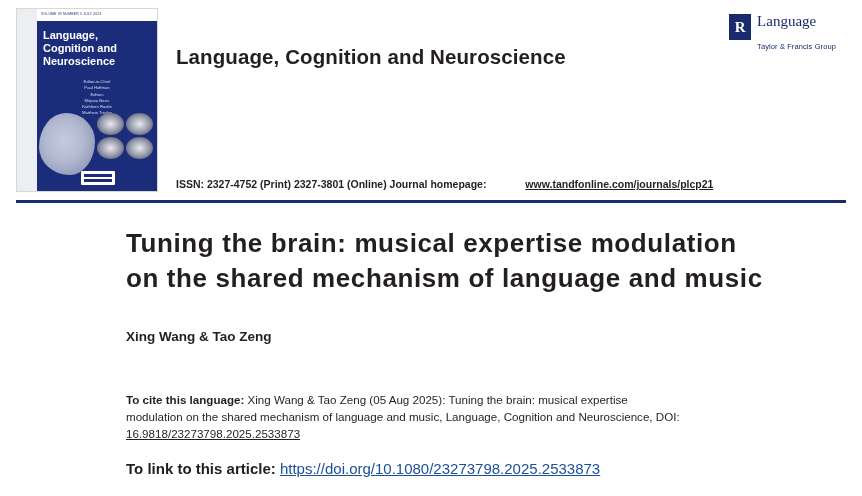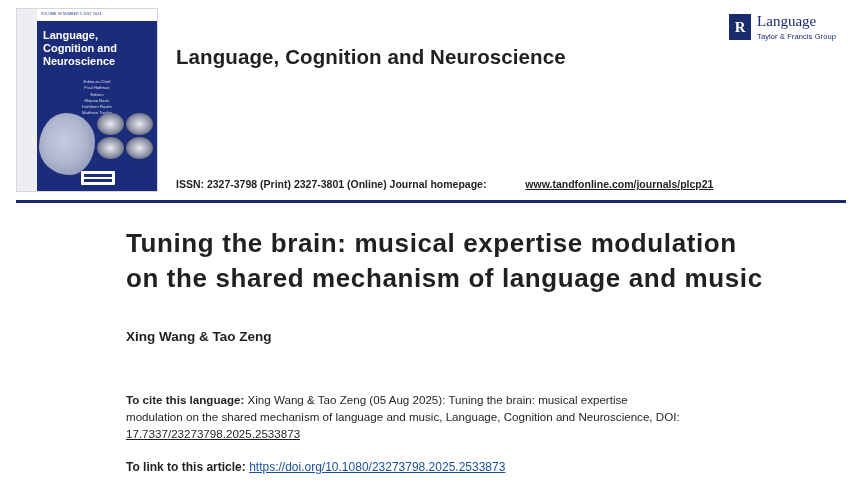--- a/index.html
+++ b/index.html
@@ -168,21 +168,21 @@
   }
   .routledge-text .r-name {
     font-family: "Liberation Serif", serif;
     font-size: 15px;
     color: #1a2b6d;
     line-height: 1.05;
   }
   .routledge-text .r-sub {
     font-size: 7.5px;
     color: #1a2b6d;
-    margin-top: 2px;
+    margin-top: 12px;
     letter-spacing: .1px;
   }
 
   
   .issn-line {
     position: absolute;
     left: 176px;
     top: 178px;
     font-size: 10.5px;
     font-weight: bold;
@@ -234,21 +234,21 @@
   }
   .cite-block .lead {
     font-weight: bold;
   }
   .cite-block a {
     color: #231f20;
     text-decoration: underline;
   }
   .link-block {
     margin-top: 17px;
-    font-size: 12px;
+    font-size: 15px;
     color: #231f20;
   }
   .link-block .lead { font-weight: bold; }
   .link-block a {
     color: #1a4f9c;
     text-decoration: underline;
   }
 </style>
 </head>
 <body>
@@ -287,34 +287,34 @@
 
     <div class="routledge">
       <div class="routledge-mark">R</div>
       <div class="routledge-text">
         <div class="r-name">Language</div>
         <div class="r-sub">Taylor &amp; Francis Group</div>
       </div>
     </div>
 
     <div class="issn-line">
-      <span>ISSN: 2327-3798 (Print) 2327-3801 (Online) Journal homepage:</span>
+      <span>ISSN: 2327-4752 (Print) 2327-3801 (Online) Journal homepage:</span>
       <a href="#">www.tandfonline.com/journals/plcp21</a>
     </div>
 
     <div class="rule"></div>
   </div>
 
   <div class="body">
     <h1 class="article-title">Tuning the brain: musical expertise modulation on the shared mechanism of language and music</h1>
 
     <div class="authors">Xing Wang &amp; Tao Zeng</div>
 
     <div class="cite-block">
-      <span class="lead">To cite this language:</span><span> Xing Wang &amp; Tao Zeng (05 Aug 2025): Tuning the brain: musical expertise modulation on the shared mechanism of language and music, Language, Cognition and Neuroscience, DOI: </span><a href="#">17.7337/23273798.2025.2533873</a>
+      <span class="lead">To cite this language:</span><span> Xing Wang &amp; Tao Zeng (05 Aug 2025): Tuning the brain: musical expertise modulation on the shared mechanism of language and music, Language, Cognition and Neuroscience, DOI: </span><a href="#">16.9818/23273798.2025.2533873</a>
     </div>
 
     <div class="link-block">
       <span class="lead">To link to this article:</span>
       <a href="#">https://doi.org/10.1080/23273798.2025.2533873</a>
     </div>
   </div>
 
 </div>
 

